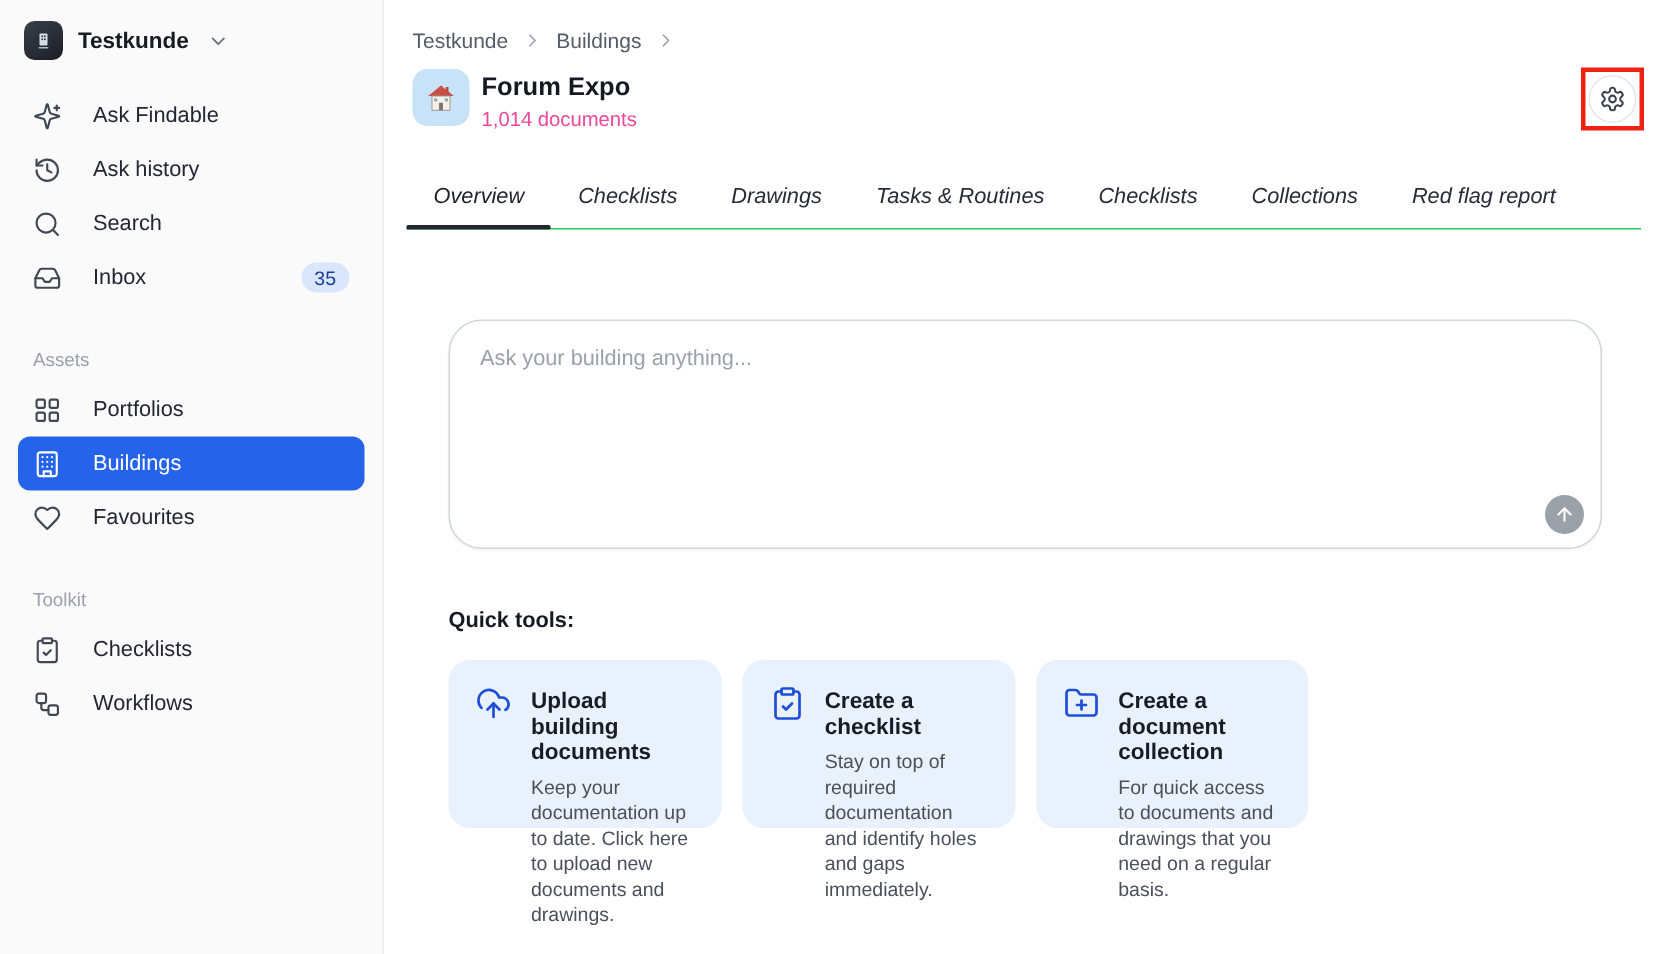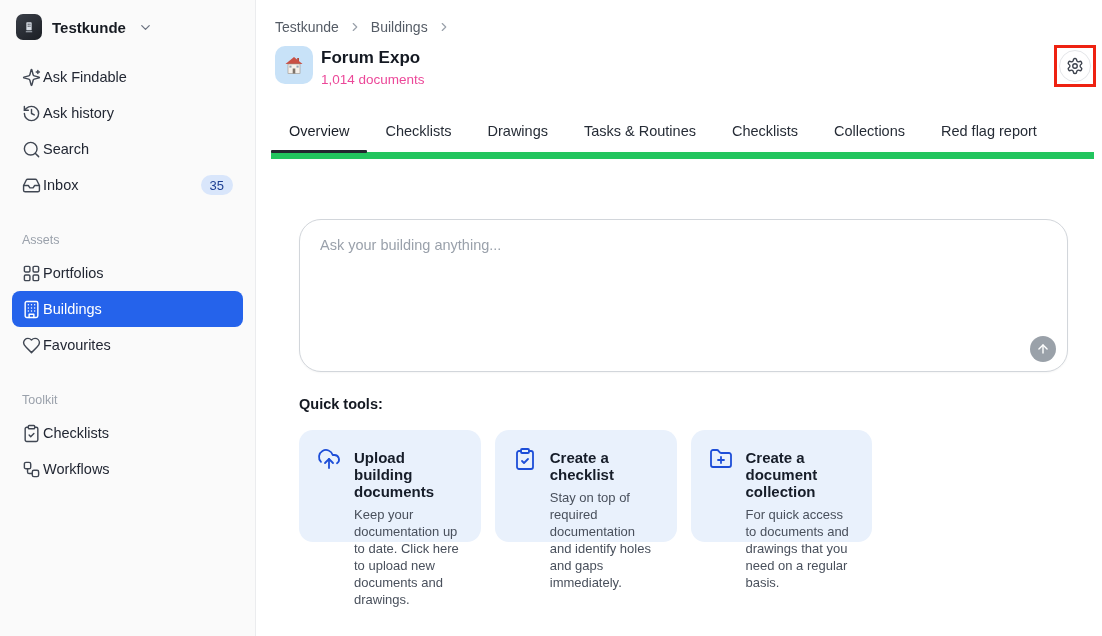--- a/index.html
+++ b/index.html
@@ -19,21 +19,21 @@
   .ws-avatar {
     width:26px; height:26px; border-radius:7px; flex:none;
     background:linear-gradient(145deg,#3a3f48,#1b1e24);
     display:flex; align-items:center; justify-content:center;
   }
   .ws-name { font-weight:700; font-size:15px; color:#171b22; }
   .ws-chevron { color:#6b7280; margin-left:2px; }
 
   .nav { margin-top:18px; display:flex; flex-direction:column; }
   .nav-item {
-    display:flex; align-items:center; gap:2px; height:36px; padding:0 10px;
+    display:flex; align-items:center; gap:21px; height:36px; padding:0 10px;
     border-radius:8px; font-size:14.5px; color:#222733; cursor:pointer;
   }
   .nav-item .icn { width:19px; height:19px; color:#404753; flex:none; }
   .nav-item.active { background:#2563eb; color:#ffffff; }
   .nav-item.active .icn { color:#ffffff; }
   .badge {
     margin-left:auto; background:#d9e6fb; color:#1d3f94;
     font-size:13px; border-radius:999px; padding:2.5px 9px;
   }
   .section-label { font-size:12.5px; color:#9aa1ab; margin:30px 10px 8px; }
@@ -56,21 +56,21 @@
   .b-title { font-size:17px; font-weight:700; color:#141922; line-height:1.2; margin-top:2px; }
   .b-sub { font-size:13.5px; color:#ec4899; margin-top:4px; }
 
   .gear-annot { position:absolute; top:45px; right:6px; border:3px solid #ee2211; padding:2px; }
   .gear-btn {
     width:32px; height:32px; border-radius:50%; background:#fff;
     border:1px solid #e4e6e9; color:#3b414c; cursor:pointer;
     display:flex; align-items:center; justify-content:center; padding:0;
   }
 
-  .tabs { display:flex; margin:36px 8px 0 14px; border-bottom:7px solid #22c55e; }
+  .tabs { display:flex; margin:36px 8px 0 14px; border-bottom:1px solid #22c55e;font-style:italic; }
   .tab {
     padding:0 18px 13px; font-size:14.5px; color:#262c36; cursor:pointer;
     position:relative; white-space:nowrap;
   }
   .tab.active { font-weight:400; color:#1b2029; }
   .tab.active::after {
     content:""; position:absolute; left:0; right:0; bottom:-1px; height:3px;
     background:#23272f; border-radius:1px;
   }
 
@@ -86,21 +86,21 @@
     border:none; outline:none; resize:none; background:transparent;
     font-family:"Liberation Sans", sans-serif; font-size:14.5px; color:#1d222b;
   }
   .chat textarea::placeholder { color:#9aa1ab; }
   .send-btn {
     position:absolute; right:11px; bottom:9px; width:26px; height:26px;
     border-radius:50%; background:#9aa1a9; color:#fff; border:none; cursor:pointer;
     display:flex; align-items:center; justify-content:center; padding:0;
   }
 
-  .qt-label { margin-top:24px; font-size:14.5px; font-weight:700; color:#141922; }
+  .qt-label { margin-top:40px; font-size:14.5px; font-weight:700; color:#141922; }
 
   .cards { margin-top:18px; display:grid; grid-template-columns:1fr 1fr 1fr 1fr; gap:12px 14px; }
   .card {
     background:#e9f1fc; border-radius:14px; padding:17px 18px;
     display:flex; gap:13px; height:112px; cursor:pointer;
   }
   .card-icn { width:24px; height:24px; color:#1d4ed8; flex:none; }
   .card-title { font-size:15px; font-weight:700; color:#161d29; margin-top:2px; }
   .card-desc { font-size:13px; color:#49505c; line-height:1.3; margin-top:7px; max-width:302px; }
 </style>

